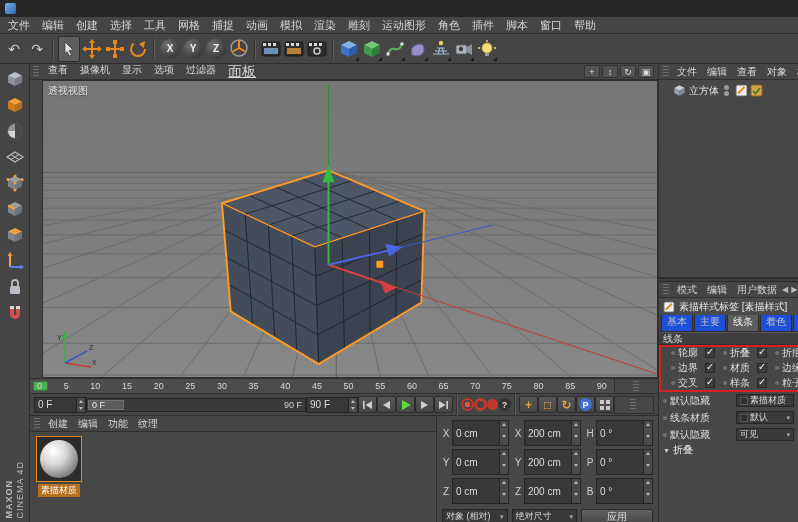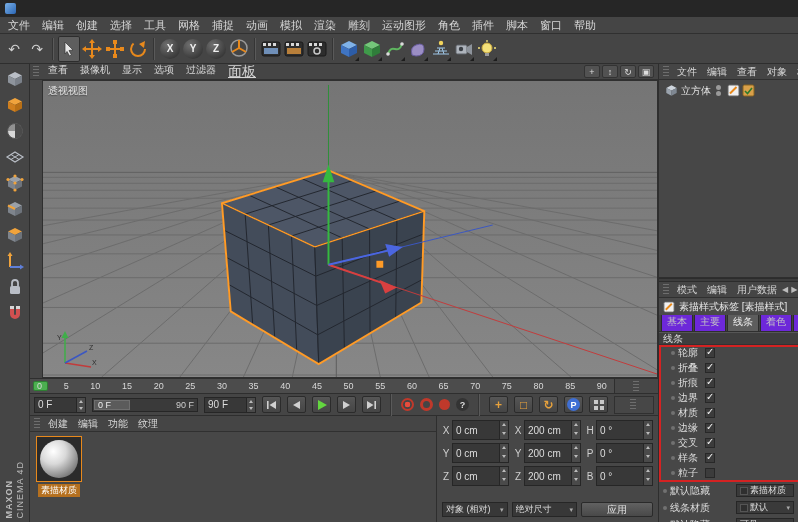--- a/index.html
+++ b/index.html
@@ -44,21 +44,21 @@
   .mini-axis{position:absolute;left:10px;bottom:6px;z-index:2;}
 
   
   .ruler{height:16px;background:#4c4c4c;border-top:1px solid #2e2e2e;border-bottom:1px solid #2e2e2e;display:flex;position:relative;flex:0 0 auto;}
   .ticks{flex:1;display:flex;justify-content:space-between;padding:0 7px;position:relative;z-index:1;}
   .tick{font-size:9px;color:#d8d8d8;line-height:14px;}
   .cur{position:absolute;left:3px;top:2px;bottom:2px;width:15px;background:#4caf50;border:1px solid #2e7d32;border-radius:2px;z-index:0;}
   .ruler-end{width:44px;border-left:1px solid #2e2e2e;background:#474747;display:flex;align-items:center;justify-content:center;}
 
   
-  .playbar{height:22px;background:#454545;display:flex;align-items:center;gap:6px;padding:0 4px;border-bottom:1px solid #2e2e2e;flex:0 0 auto;}
+  .playbar{height:22px;background:#454545;display:flex;align-items:center;gap:0;padding:0 4px;border-bottom:1px solid #2e2e2e;flex:0 0 auto;}
   .fld{height:16px;background:#383838;border:1px solid #262626;display:flex;align-items:center;}
   .fld.frame{width:52px;flex:0 0 auto;}
   .fld input{width:100%;min-width:0;background:none;border:0;outline:none;color:#ddd;font-size:10px;padding:0 3px;font-family:inherit;}
   .stepper{width:9px;align-self:stretch;border-left:1px solid #262626;display:flex;flex-direction:column;flex:0 0 auto;}
   .stepper i{flex:1;position:relative;background:#4a4a4a;}
   .stepper i.up::after{content:"";position:absolute;left:2px;top:2px;border-left:2.5px solid transparent;border-right:2.5px solid transparent;border-bottom:3px solid #bbb;}
   .stepper i.dn::after{content:"";position:absolute;left:2px;top:2px;border-left:2.5px solid transparent;border-right:2.5px solid transparent;border-top:3px solid #bbb;}
   .pslider{flex:1;height:14px;background:#3a3a3a;border:1px solid #262626;position:relative;min-width:60px;}
   .ps-handle{position:absolute;left:1px;top:1px;bottom:1px;width:36px;background:#5b5b5b;border:1px solid #6f6f6f;font-size:9px;color:#eee;display:flex;align-items:center;padding-left:3px;cursor:ew-resize;}
   .ps-end{position:absolute;right:3px;top:0;bottom:0;display:flex;align-items:center;font-size:9px;color:#cfcfcf;}
@@ -78,47 +78,47 @@
   .mat-body{flex:1;padding:4px 6px;display:flex;align-items:flex-start;}
   .mat-item{display:flex;flex-direction:column;align-items:center;cursor:pointer;}
   .mat-thumb{width:46px;height:46px;background:#2b2b2b;border:1px solid #e8891c;display:flex;align-items:center;justify-content:center;}
   .sphere{width:38px;height:38px;border-radius:50%;background:radial-gradient(circle at 35% 30%,#ffffff,#d9d9d9 35%,#8a8a8a 70%,#4a4a4a);}
   .mat-name{margin-top:2px;font-size:9px;color:#fff;background:#b5701f;padding:0 3px;max-width:60px;overflow:hidden;white-space:nowrap;}
   .coords{width:222px;border-left:1px solid #2e2e2e;display:flex;flex-direction:column;background:#474747;flex:0 0 auto;}
   .col-title{flex:1;text-align:center;font-size:10px;color:#d6d6d6;}
   .coord-grid{display:grid;grid-template-columns:1fr 1fr 1fr;gap:3px 5px;padding:4px 5px 2px;}
   .coord-cell{display:flex;align-items:center;gap:2px;}
   .ax{font-size:10px;color:#cfcfcf;width:8px;text-align:center;}
-  .coord-cell .fld{flex:1;height:20px;}
+  .coord-cell .fld{flex:1;height:26px;}
   .coord-foot{display:flex;gap:4px;padding:3px 5px 5px;margin-top:auto;}
   .select{flex:1;height:15px;background:#383838;border:1px solid #262626;display:flex;align-items:center;font-size:9px;padding:0 3px;color:#ddd;gap:2px;cursor:pointer;min-width:0;}
   .select span{white-space:nowrap;overflow:hidden;}
   .dd{margin-left:auto;font-size:7px;color:#aaa;flex:0 0 auto;}
   .btn{width:72px;height:15px;background:linear-gradient(#616161,#494949);border:1px solid #2a2a2a;border-radius:2px;color:#e2e2e2;font-size:10px;font-family:Liberation Sans, sans-serif;display:flex;align-items:center;justify-content:center;cursor:pointer;flex:0 0 auto;}
 
   
   .objmgr{height:214px;display:flex;flex-direction:column;border-bottom:1px solid #2e2e2e;flex:0 0 auto;}
-  .obj-list{flex:1;padding:2px 4px;}
+  .obj-list{flex:1;padding:2px 12px;}
   .obj-row{display:flex;align-items:center;gap:3px;height:17px;padding:1px 2px;font-size:10px;cursor:pointer;}
   .obj-name{color:#e4e4e4;}
   .vis-dots{display:flex;flex-direction:column;gap:1px;margin-left:2px;}
   .vis-dots i{width:5px;height:5px;border-radius:50%;background:#9a9a9a;display:block;}
   .tagbox{display:flex;gap:2px;margin-left:3px;}
   .splitter{height:4px;background:#3d3d3d;border-top:1px solid #2c2c2c;border-bottom:1px solid #2c2c2c;flex:0 0 auto;}
   .attrmgr{flex:1;display:flex;flex-direction:column;min-height:0;overflow:hidden;}
   .attr-nav{margin-left:auto;display:flex;gap:3px;font-size:8px;color:#bbb;padding-right:2px;}
   .attr-title{height:17px;display:flex;align-items:center;gap:4px;padding:0 4px;background:#4a4a4a;font-size:10px;color:#e6e6e6;overflow:hidden;white-space:nowrap;flex:0 0 auto;}
   .tabs{display:flex;align-items:flex-end;height:17px;padding:1px 2px 0;background:#434343;border-bottom:1px solid #2f2f2f;overflow:hidden;flex:0 0 auto;}
-  .tab{padding:2px 5px;background:#6d28d9;border:1px solid #2c2c2c;border-bottom:0;border-radius:3px 3px 0 0;margin-right:1px;font-size:10px;color:#c4c4c4;white-space:nowrap;cursor:pointer;}
+  .tab{padding:2px 5px;background:#1d4ed8;border:1px solid #2c2c2c;border-bottom:0;border-radius:3px 3px 0 0;margin-right:1px;font-size:10px;color:#c4c4c4;white-space:nowrap;cursor:pointer;}
   .tab.checked{background:#5d5d5d;color:#f0f0f0;}
   .section-strip{height:13px;background:#3e3e3e;border-top:1px solid #565656;border-bottom:1px solid #333;padding:0 4px;font-size:10px;color:#ddd;display:flex;align-items:center;flex:0 0 auto;}
   .group-hd{height:14px;display:flex;align-items:center;gap:3px;padding:0 4px;font-size:10px;color:#e6e6e6;flex:0 0 auto;}
   .tri{font-size:7px;color:#cfcfcf;}
   .type-block{position:relative;flex:0 0 auto;}
-  .type-items{display:grid;grid-template-columns:1fr;padding:0 2px 2px 4px;}
+  .type-items{display:grid;grid-template-columns:1fr 1fr 1fr;padding:0 2px 2px 4px;}
   .type-item{display:flex;align-items:center;height:15px;gap:3px;padding-left:8px;font-size:10px;cursor:pointer;}
   .ti-dot{width:4px;height:4px;border-radius:50%;background:#717171;flex:0 0 auto;}
   .ti-label{min-width:24px;color:#ddd;white-space:nowrap;}
   .cb{width:10px;height:10px;border:1px solid #282828;background:#3c3c3c;position:relative;flex:0 0 auto;}
   .cb.checked::after{content:"✓";position:absolute;left:0;top:-3px;font-size:10px;color:#efefef;}
   .red-box{position:absolute;left:0;top:0;right:-3px;bottom:0;border:2px solid #d42222;pointer-events:none;}
   .attr-row{display:flex;align-items:center;gap:3px;height:17px;padding:0 4px;font-size:10px;flex:0 0 auto;}
   .ar-label{color:#ddd;white-space:nowrap;}
   .valbox{margin-left:auto;display:flex;align-items:center;background:#3a3a3a;border:1px solid #262626;height:13px;padding:0 3px;min-width:58px;font-size:9px;color:#ddd;gap:2px;cursor:pointer;}
   .swatch{width:8px;height:8px;background:#2f2f2f;border:1px solid #555;flex:0 0 auto;}

